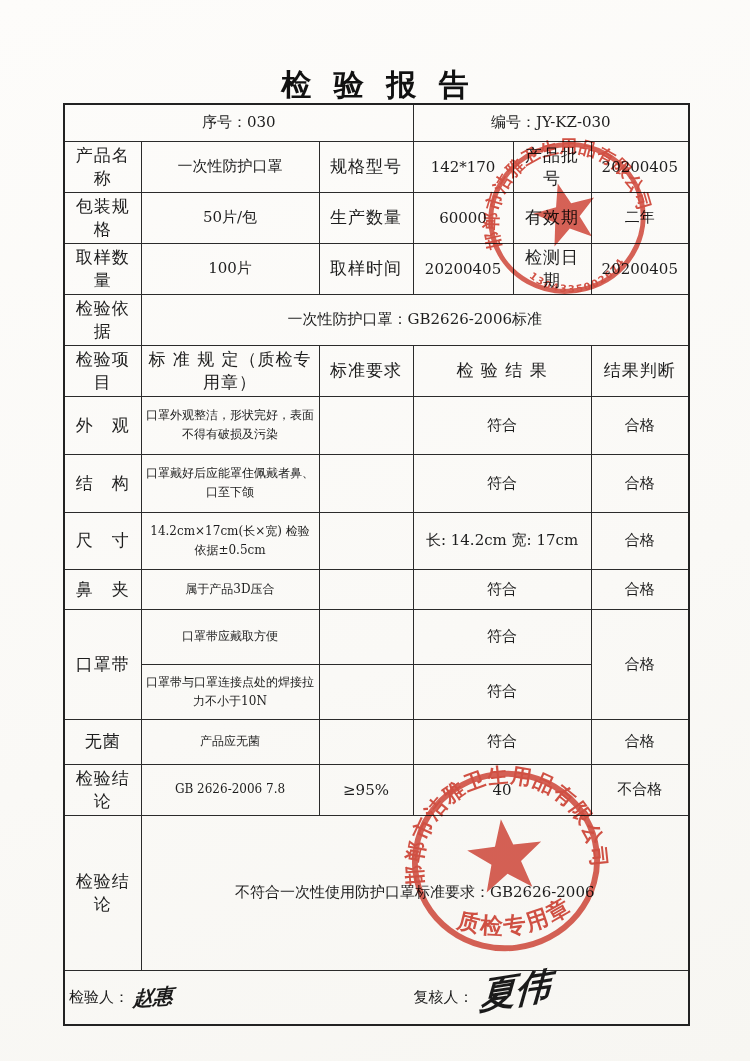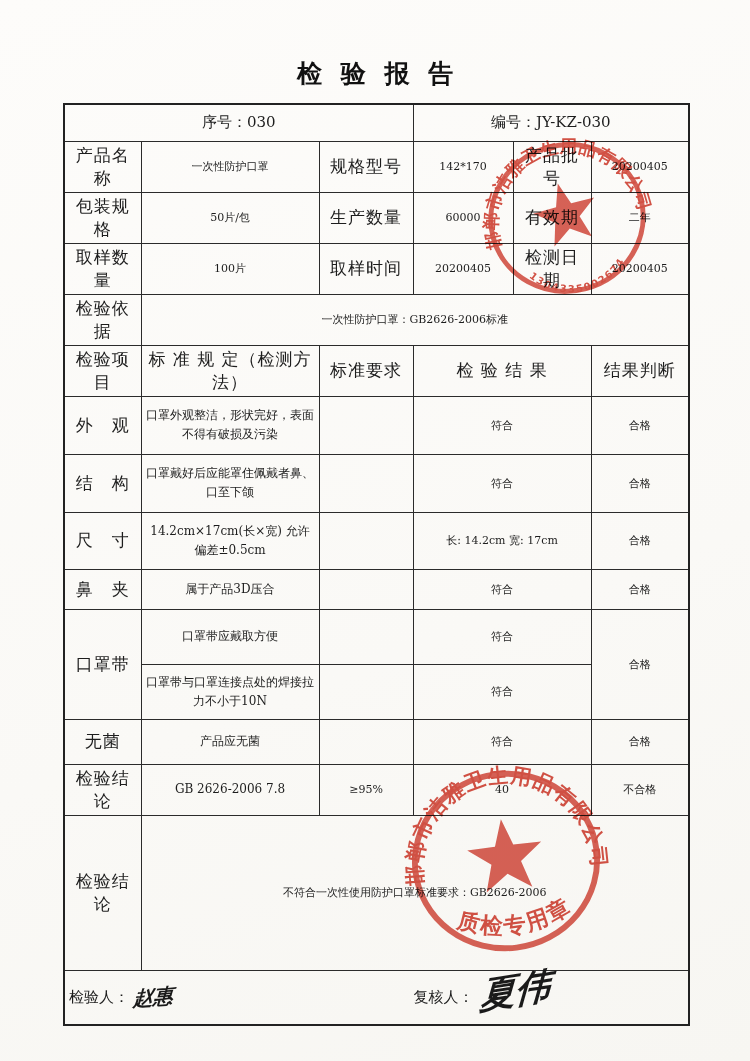--- a/index.html
+++ b/index.html
@@ -6,43 +6,43 @@
   .page{
     position:relative;
     width:750px;height:1061px;
     margin:0 auto;
     background:linear-gradient(160deg,#fdfcfa 0%,#faf9f6 60%,#f7f6f2 100%);
     font-family:"DejaVu Sans","Liberation Sans",sans-serif;
     color:#1d1d1d;
     overflow:hidden;
   }
   .doc-title{
-    position:absolute;top:57px;left:0;width:100%;
-    text-align:center;font-size:25px;font-weight:bold;
+    position:absolute;top:65px;left:0;width:100%;
+    text-align:center;font-size:30px;font-weight:bold;
     letter-spacing:0.75em;text-indent:0.75em;
     color:#111;
     font-family:"DejaVu Serif","Liberation Serif",serif;
   }
   table.report{
     position:absolute;left:63px;top:103px;
     width:625px;border-collapse:collapse;table-layout:fixed;
     border:2px solid #222;
     font-size:15px;
   }
   table.report td{
     border:1px solid #2b2b2b;
     text-align:center;vertical-align:middle;
     padding:2px 4px;
     overflow:visible;
     font-family:"DejaVu Serif","Liberation Serif",serif;
   }
   td.lbl{font-size:17px;letter-spacing:1px;}
   td.left{text-align:left;padding-left:8px;}
   td.std{font-size:12px;line-height:1.55;padding:2px 8px;}
-  td.val{font-size:11px;}
+  td.val{font-size:15px;}
   .sigrow{display:flex;height:100%;}
   .sig-group{display:flex;align-items:center;}
   .sig-group.g1{width:56%;}
   .sig-group.g2{width:44%;}
   .sig{
     font-family:"DejaVu Serif","Liberation Serif",serif;
     font-style:italic;font-weight:bold;color:#1a1a1a;
   }
   .sig1{font-size:20px;transform:rotate(-5deg) skewX(-8deg);margin-left:4px;}
   .sig2{font-size:36px;transform:rotate(-9deg) skewX(-12deg) translateY(-6px);margin-left:6px;}
@@ -106,21 +106,21 @@
       <td class="val">20200405</td>
     </tr>
 
     <tr style="height:48px">
       <td class="lbl">检验依据</td>
       <td colspan="5" class="val">一次性防护口罩：GB2626-2006标准</td>
     </tr>
 
     <tr style="height:40px">
       <td class="lbl">检验项目</td>
-      <td class="lbl">标 准 规 定（检测方法）</td>
+      <td class="lbl">标 准 规 定（质检专用章）</td>
       <td class="lbl">标准要求</td>
       <td colspan="2" class="lbl">检 验 结 果</td>
       <td class="lbl">结果判断</td>
     </tr>
 
     <tr style="height:58px">
       <td class="lbl">外　观</td>
       <td class="std">口罩外观整洁，形状完好，表面不得有破损及污染</td>
       <td></td>
       <td colspan="2" class="val">符合</td>
@@ -130,21 +130,21 @@
     <tr style="height:58px">
       <td class="lbl">结　构</td>
       <td class="std">口罩戴好后应能罩住佩戴者鼻、口至下颌</td>
       <td></td>
       <td colspan="2" class="val">符合</td>
       <td class="val">合格</td>
     </tr>
 
     <tr style="height:57px">
       <td class="lbl">尺　寸</td>
-      <td class="std">14.2cm×17cm(长×宽) 允许偏差±0.5cm</td>
+      <td class="std">14.2cm×17cm(长×宽) 检验依据±0.5cm</td>
       <td></td>
       <td colspan="2" class="val">长: 14.2cm 宽: 17cm</td>
       <td class="val">合格</td>
     </tr>
 
     <tr style="height:40px">
       <td class="lbl">鼻　夹</td>
       <td class="std">属于产品3D压合</td>
       <td></td>
       <td colspan="2" class="val">符合</td>

